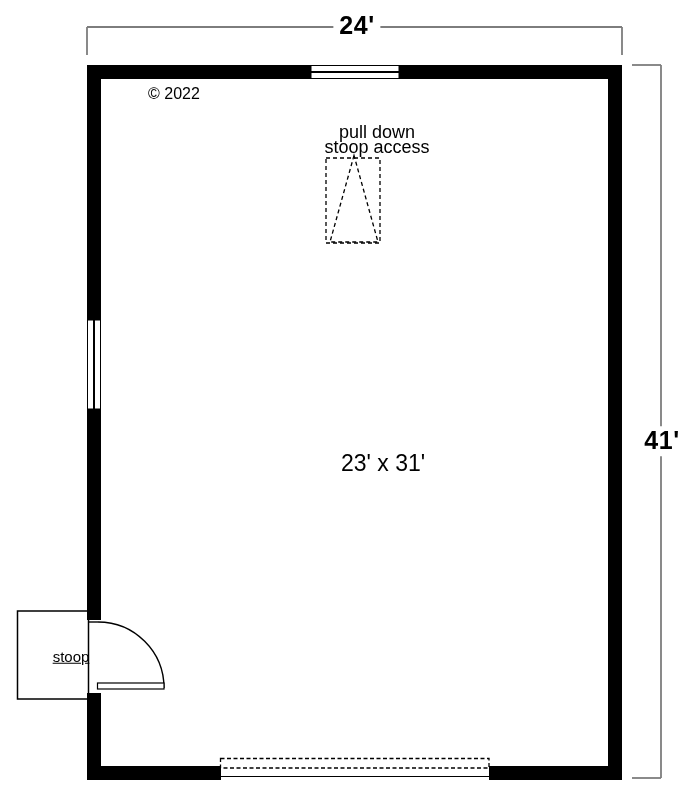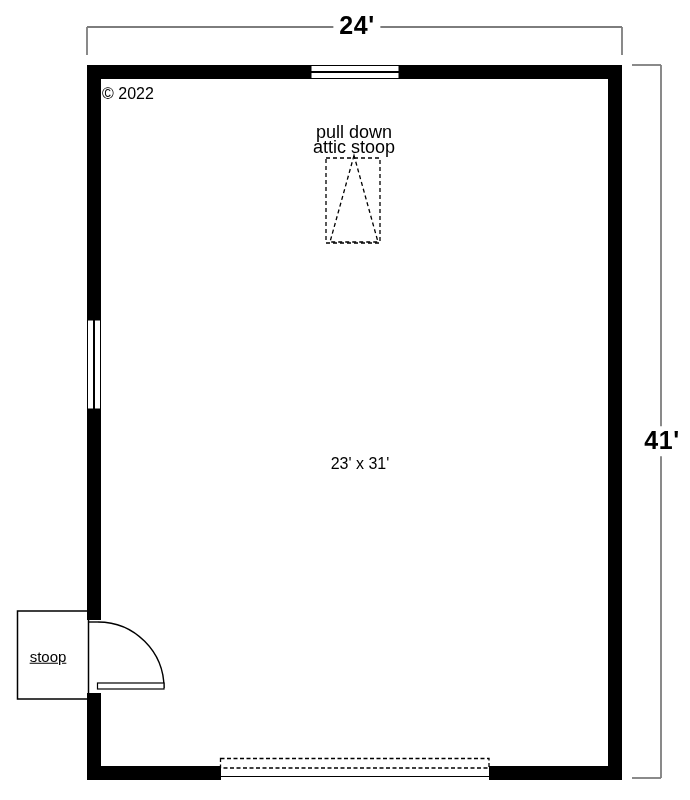--- a/index.html
+++ b/index.html
@@ -18,20 +18,21 @@
   .plan-canvas svg {
     position: absolute;
     left: 0;
     top: 0;
   }
   .lbl {
     position: absolute;
     color: #000000;
     white-space: nowrap;
     line-height: 1.1;
+    padding-left: 46px;
   }
   .centered {
     transform: translate(-50%, -50%);
     text-align: center;
   }
   .dim-label {
     font-size: 25px;
     font-weight: bold;
     background: #ffffff;
     padding: 1px 6px;
@@ -44,21 +45,21 @@
     font-size: 18px;
     line-height: 15px;
     transform: translateX(-50%);
     text-align: center;
   }
   .room-name {
     font-size: 25px;
     font-weight: bold;
   }
   .room-size {
-    font-size: 16px;
+    font-size: 23px;
   }
   .stoop-label {
     font-size: 15px;
   }
 </style>
 </head>
 <body>
 
 <div class="plan-canvas">
 
@@ -108,21 +109,21 @@
   </svg>
 
   <div class="lbl centered dim-label" style="left:357px; top:26px;">24'</div>
 
   <div class="lbl centered dim-label" style="left:662px; top:441px;">41'</div>
 
   <div class="lbl copyright-label" style="left:102px; top:85px;">© 2022</div>
 
   <div class="lbl attic-label" style="left:354px; top:125px;">
     <div>pull down</div>
-    <div>attic stoop</div>
+    <div>stoop access</div>
   </div>
 
 
   <div class="lbl centered room-size" style="left:360px; top:464px;">23' x 31'</div>
 
   <div class="lbl centered stoop-label" style="left:48px; top:657px;text-decoration:underline;">stoop</div>
 
 </div>
 
 </body></html>

